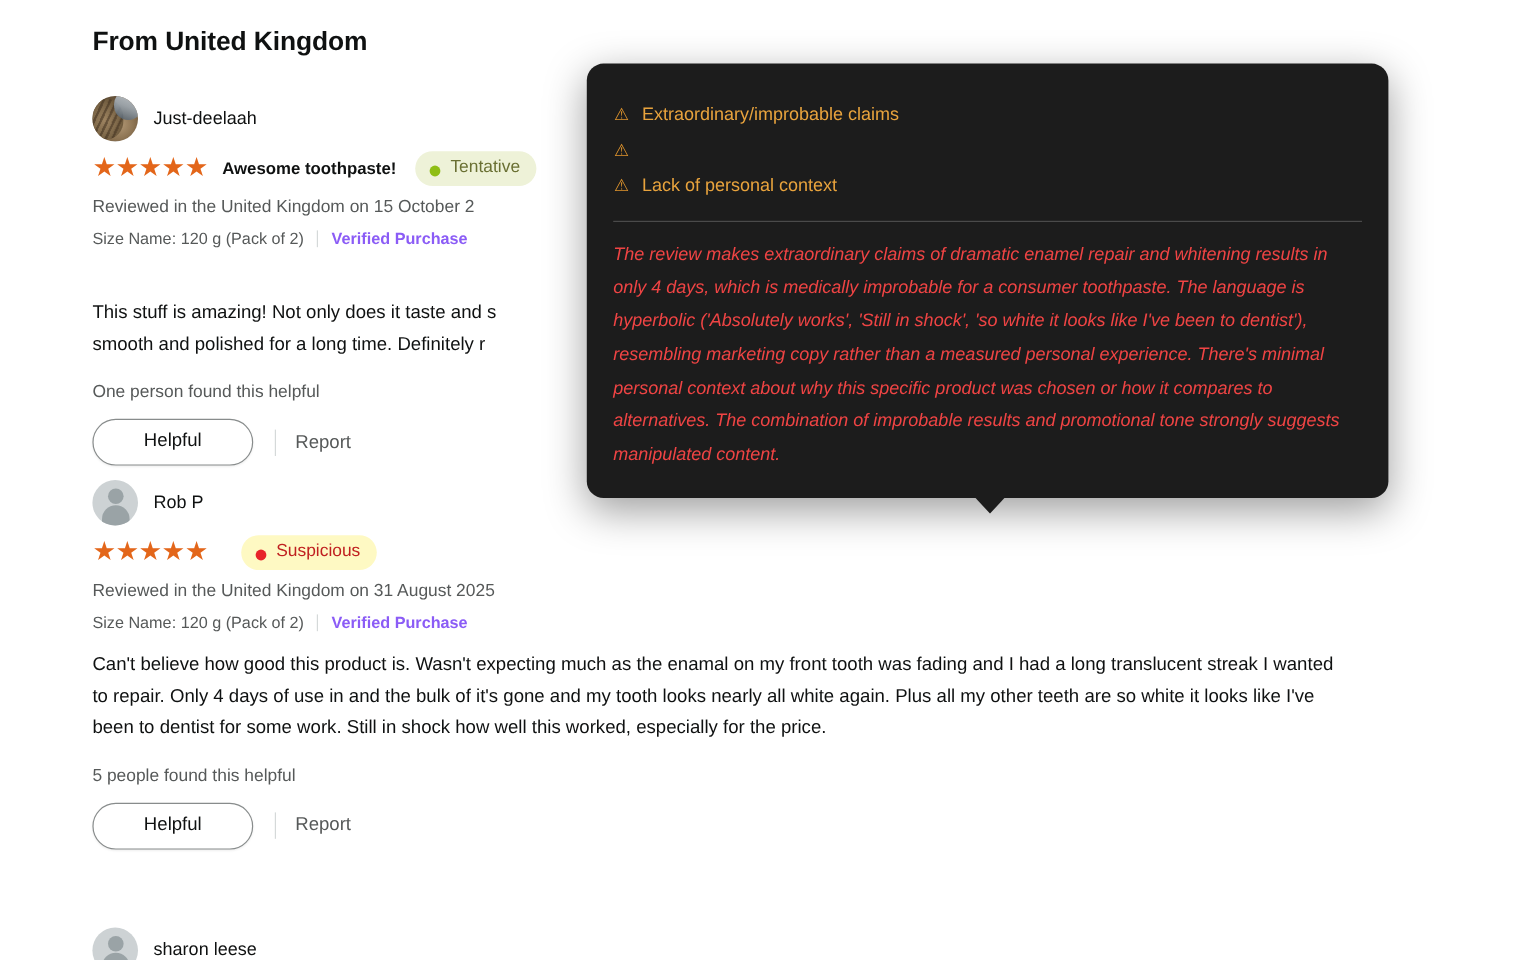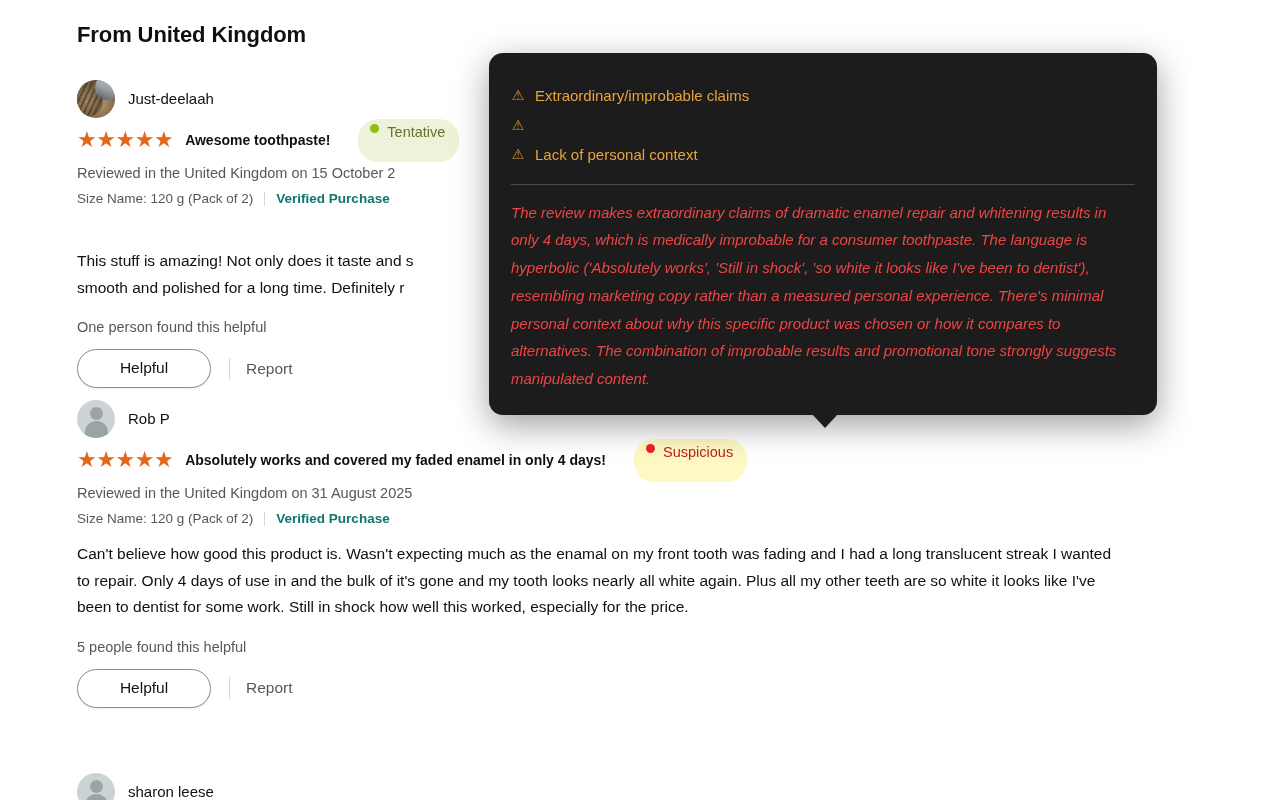--- a/index.html
+++ b/index.html
@@ -137,27 +137,27 @@
 
   .review-title {
     font-size: 14px;
     font-weight: bold;
     color: #0f1111;
     white-space: nowrap;
   }
 
   .badge {
     display: inline-flex;
-    align-items: flex-start;
+    align-items: flex-end;
     gap: 8px;
     border-radius: 20px;
-    padding: 5px 14px 22px 12px;
+    padding: 5px 14px 8px 12px;
     font-size: 14.5px;
     white-space: nowrap;
-    margin-left: 28px;
+    margin-left: 16px;
     flex: none;
   }
   .badge .dot {
     width: 9px; height: 9px;
     border-radius: 50%;
     flex: none;
   }
 
   .badge.tentative { background: #eef2d8; color: #6a7033; }
   .badge.tentative .dot { background: #8fbe15; }
@@ -183,21 +183,21 @@
     white-space: nowrap;
   }
   .size-line .divider {
     display: inline-block;
     width: 1px;
     height: 14px;
     background: #d5d9d9;
     margin: 0 11px;
   }
   .verified {
-    color: #0f766e;
+    color: #8b5cf6;
     font-weight: bold;
     font-size: 13.5px;
   }
 
   .review-body {
     font-size: 15.5px;
     color: #0f1111;
     line-height: 26.5px;
     margin-top: 13px;
   }
@@ -359,21 +359,20 @@
         <span class="person">
           <span class="head"></span>
             <span class="body"></span>
         </span>
       </div>
       <span class="reviewer-name">Rob P</span>
     </div>
 
     <div class="title-row">
       <span class="stars">★★★★★</span>
-      <span class="review-title">Absolutely works and covered my faded enamel in only 4 days!</span>
       <span class="badge suspicious">
         <span class="dot"></span>
         <span>Suspicious</span>
       </span>
     </div>
 
     <div class="meta-line">Reviewed in the United Kingdom on 31 August 2025</div>
 
     <div class="size-line">
       <span>Size Name: 120 g (Pack of 2)</span>

